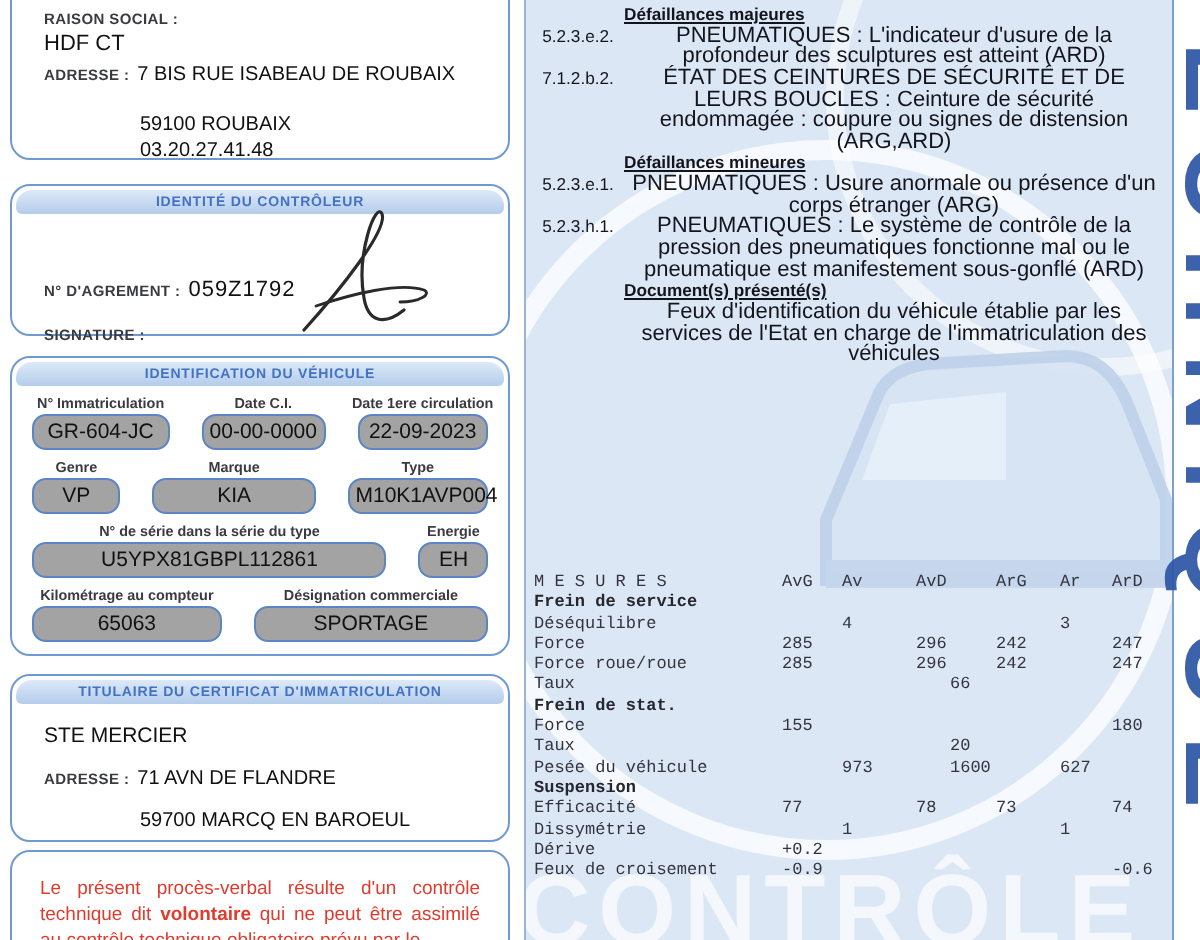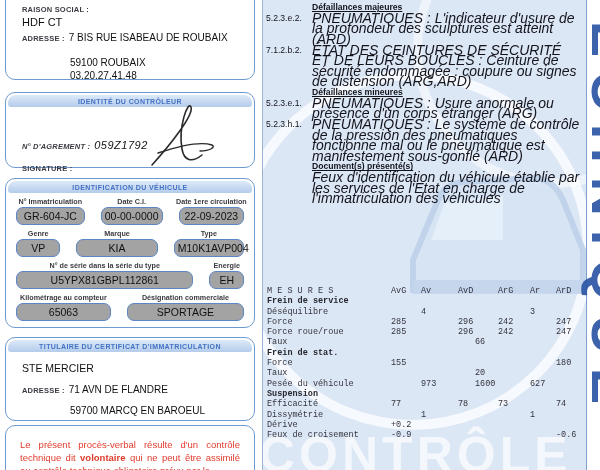--- a/index.html
+++ b/index.html
@@ -64,23 +64,23 @@
   #wm-bottom{
     left:-4px;bottom:-14px;font-size:50px;font-weight:bold;letter-spacing:4px;
     color:rgba(255,255,255,.68);white-space:nowrap;font-family:"Liberation Sans",sans-serif;
   }
   #wm-car{left:120px;top:140px;}
   #panel .content{position:relative;z-index:1;padding:2px 4px 0 3px;}
   .sec-title{
     font-size:8.6px;font-weight:bold;text-decoration:underline;color:#14141c;
     margin-left:46px;line-height:10.8px;
   }
-  .defect{display:grid;grid-template-columns:46px 1fr;line-height:10.6px;}
+  .defect{display:grid;grid-template-columns:46px 1fr;line-height:10.6px;text-align:center;}
   .defect .code{font-size:8.6px;color:#14141c;white-space:nowrap;}
-  .defect .dtext{font-size:14px;color:#14141c;font-style:italic;}
+  .defect .dtext{font-size:11px;color:#14141c;}
   
   #measures{
     position:absolute;z-index:1;left:4px;top:286px;width:318px;
     font-family:"Liberation Mono","DejaVu Sans Mono",monospace;
     font-size:8.5px;color:#34343e;
   }
   .mrow{display:grid;grid-template-columns:124px 30px 37px 17px 23px 32px 26px auto;line-height:10.3px;}
   .mrow span{white-space:nowrap;overflow:visible;}
   .mrow.bold{font-weight:bold;color:#26262e;}
   
@@ -100,21 +100,21 @@
     <span class="lbl">ADRESSE :</span>
     <span class="val">7 BIS RUE ISABEAU DE ROUBAIX</span>
   </div>
   <div class="val addr2">59100 ROUBAIX</div>
   <div class="val phone">03.20.27.41.48</div>
 </div>
 
 <div class="lbox" id="box-controller">
   <div class="hdrbar">IDENTITÉ DU CONTRÔLEUR</div>
   <div class="content">
-    <div class="row inline-field" style="margin-top:16px;font-style:italic;">
+    <div class="row inline-field" style="margin-top:16px;">
       <span class="lbl">N° D'AGREMENT :</span>
       <span class="val agr-val">059Z1792</span>
     </div>
     <div class="row">
       <span class="lbl">SIGNATURE :</span>
     </div>
     <svg class="sig" width="78" height="72" viewBox="0 0 78 72">
       <path d="M10,64 C28,44 52,14 49,6 C46,-1 36,26 40,48 C42,60 50,62 60,54" fill="none" stroke="#2a2a2a" stroke-width="1.6" stroke-linecap="round"></path>
       <path d="M16,52 C34,46 58,40 70,44 C74,46 68,50 58,50" fill="none" stroke="#2a2a2a" stroke-width="1.4" stroke-linecap="round"></path>
     </svg>

